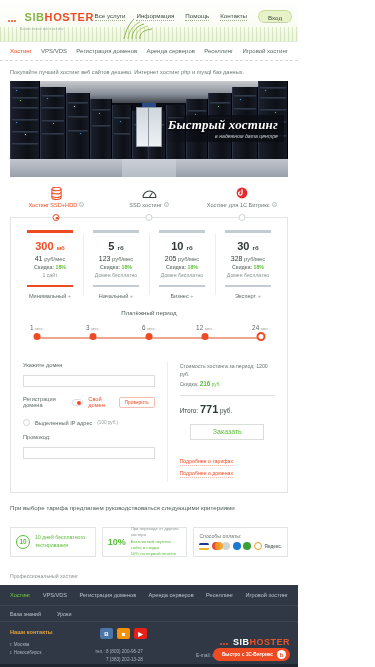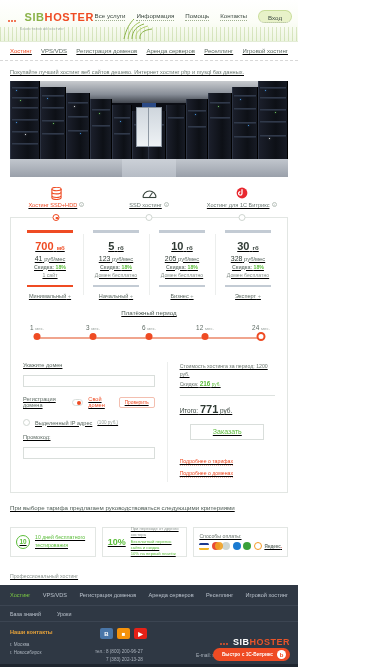--- a/index.html
+++ b/index.html
@@ -1,21 +1,21 @@
 <!DOCTYPE html>
 <html lang="ru"><head>
 <meta charset="utf-8">
 <style>
   * { box-sizing: border-box; margin: 0; padding: 0; }
   html, body {
     width: 375px; height: 667px;
     font-family: "Liberation Sans", sans-serif;
     background: #ffffff; overflow: hidden;
   }
-  .page { width: 298px; height: 667px; position: relative; text-decoration: underline; }
+  .page { width: 298px; height: 667px; position: relative; }
 
   
   .top-header {
     height: 42px; position: relative;
     background: linear-gradient(to bottom, #ffffff 0%, #fbfdf6 55%, #eef5e2 100%);
     border-bottom: 1px solid #e3ecd6;
     overflow: hidden;
   }
   .grass {
     position: absolute; left: 0; right: 0; bottom: 0; height: 14px;
@@ -489,20 +489,24 @@
       <div class="rack" style="right:102px; width:20px; height:54px;">
         <div class="u" style="top:12px"></div>
       </div>
       <div class="rack" style="right:122px; width:18px; height:48px;">
         <div class="u" style="top:13px"></div>
       </div>
 
       <div class="door-blue"></div>
       <div class="door"></div>
     </div>
+    <div class="banner-cap">
+      <div class="t1">Быстрый хостинг</div>
+      <div class="t2">в надежном дата центре</div>
+    </div>
   </div>
 
   <div class="tabs">
     <div class="tab active">
       <div class="ic">
         <svg width="11" height="13" viewBox="0 0 11 13">
           <ellipse cx="5.5" cy="2" rx="4.6" ry="1.7" fill="none" stroke="#ef4b23" stroke-width="1.1"></ellipse>
           <path d="M0.9 2 v3.2 a4.6 1.7 0 0 0 9.2 0 V2" fill="none" stroke="#ef4b23" stroke-width="1.1"></path>
           <path d="M0.9 5.6 v3.2 a4.6 1.7 0 0 0 9.2 0 V5.6" fill="none" stroke="#ef4b23" stroke-width="1.1"></path>
           <path d="M0.9 9.2 v1.6 a4.6 1.7 0 0 0 9.2 0 V9.2" fill="none" stroke="#ef4b23" stroke-width="1.1"></path>
@@ -534,21 +538,21 @@
       <div class="lbl"><span>Хостинг для 1С Битрикс</span><span class="info">i</span></div>
       <div class="radio"></div>
     </div>
   </div>
 
   <div class="panel">
 
     <div class="plans">
       <div class="plan sel">
         <div class="bar"></div>
-        <div class="size"><span>700</span> <small>мб</small></div>
+        <div class="size"><span>300</span> <small>мб</small></div>
         <div class="price"><b>41</b> <span>руб/мес</span></div>
         <div class="disc"><span style="color:#7a857f">Скидка:</span>
            <span>18%</span></div>
         <div class="extra">1 сайт</div>
         <div class="bar2"></div>
         <div class="nm">Минимальный</div>
       </div>
 
       <div class="plan">
         <div class="bar"></div>

